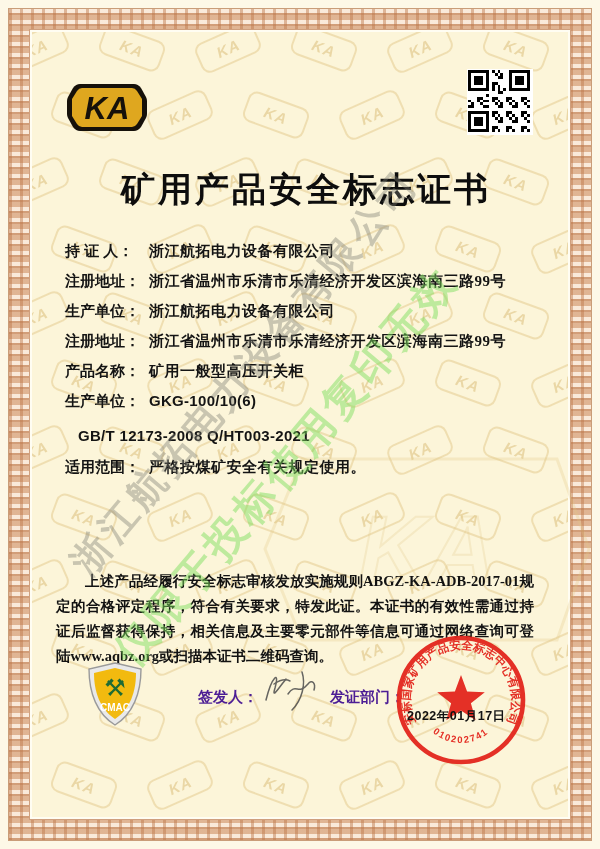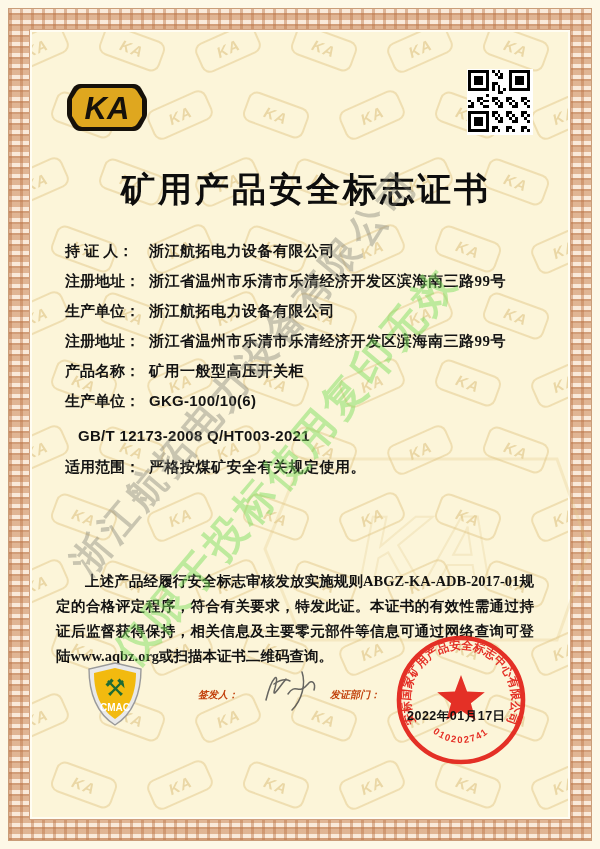--- a/index.html
+++ b/index.html
@@ -39,21 +39,21 @@
   .num{font-family:"Liberation Sans",sans-serif;letter-spacing:.3px;}
   .lab2{width:auto;margin-left:0;}
   .val-issue{width:157px;flex:0 0 auto;}
   .val2{margin-left:6px;}
   
   .para{position:absolute;left:56px;top:569px;width:478px;z-index:30;
         font-family:"Liberation Serif",serif;font-weight:700;font-size:14.5px;
         line-height:25px;text-align:justify;text-indent:2em;color:#121212;}
   
   .cmac{position:absolute;left:86px;top:662px;z-index:30;}
-  .signer-label,.dept-label{position:absolute;z-index:30;font-size:10px;font-weight:700;color:#c2410c;font-style:italic;}
+  .signer-label,.dept-label{position:absolute;z-index:30;font-size:15px;font-weight:700;color:#4c1d95;}
   .signer-label{left:198px;top:688px;}
   .dept-label{left:330px;top:688px;}
   .signature{position:absolute;left:250px;top:664px;z-index:31;}
   
   .seal{position:absolute;left:391px;top:630px;z-index:50;opacity:.95;}
   .seal-date{position:absolute;left:407px;top:708px;z-index:55;font-size:12.5px;
              font-weight:700;letter-spacing:.5px;color:#111;}
   
   .wm{position:absolute;white-space:nowrap;z-index:40;pointer-events:none;
       transform:translate(-50%,-50%) rotate(-50deg);

